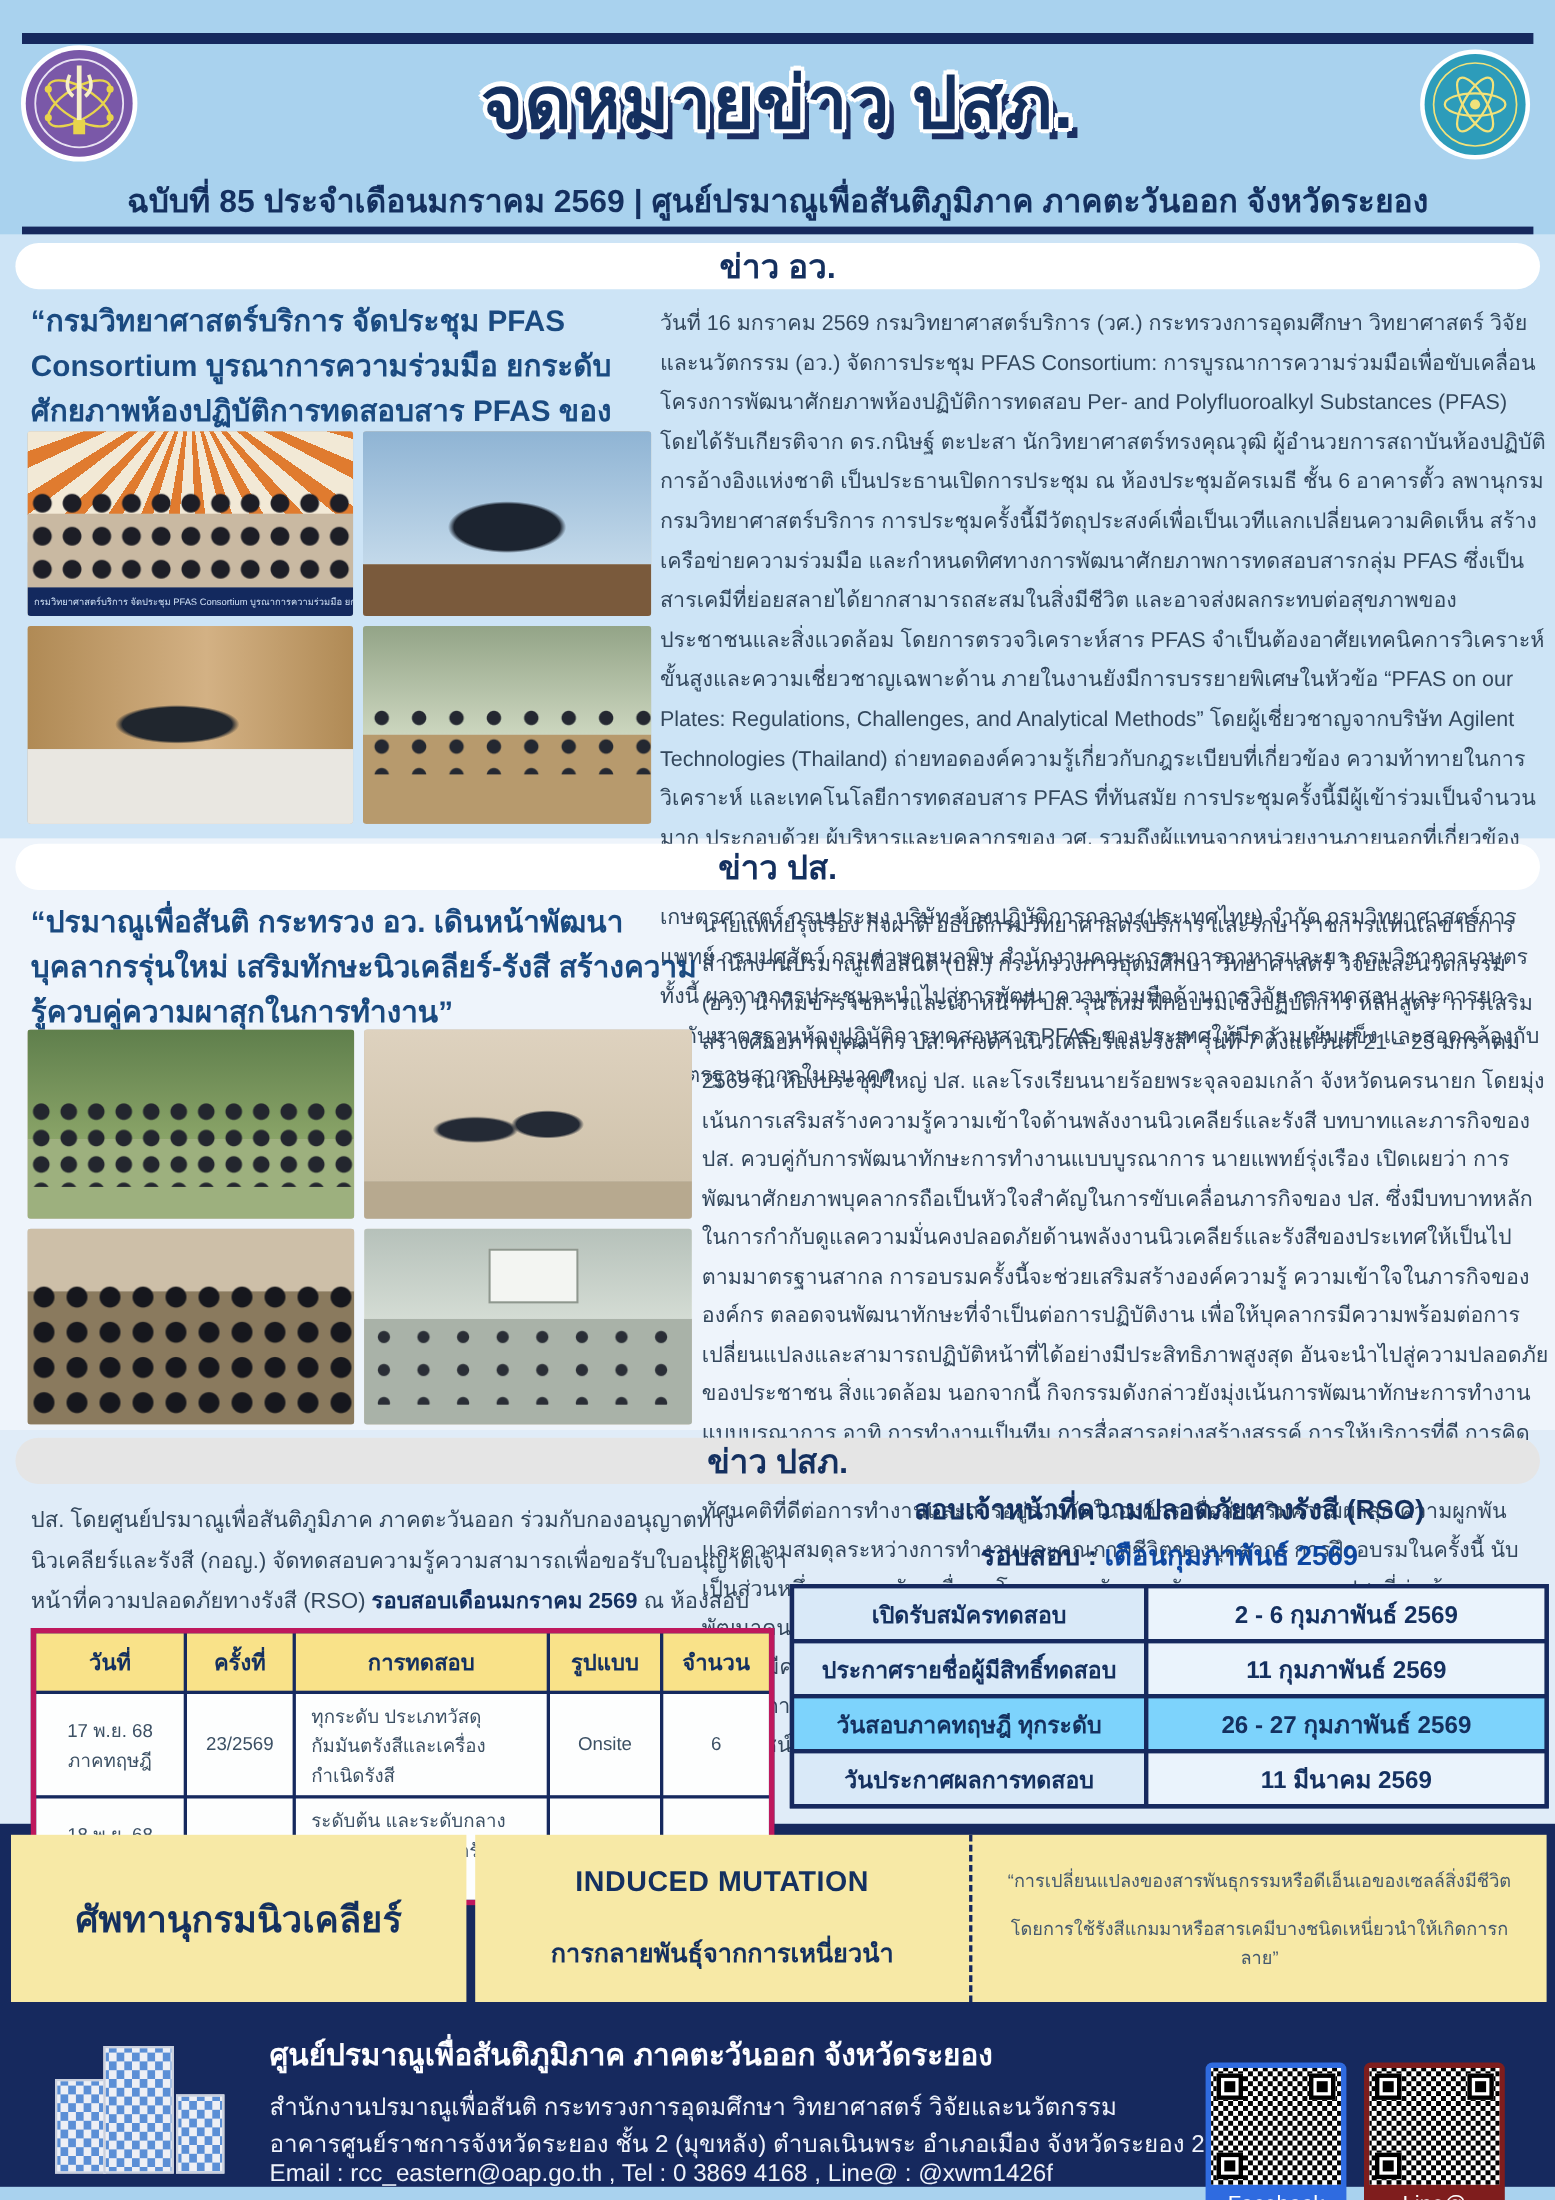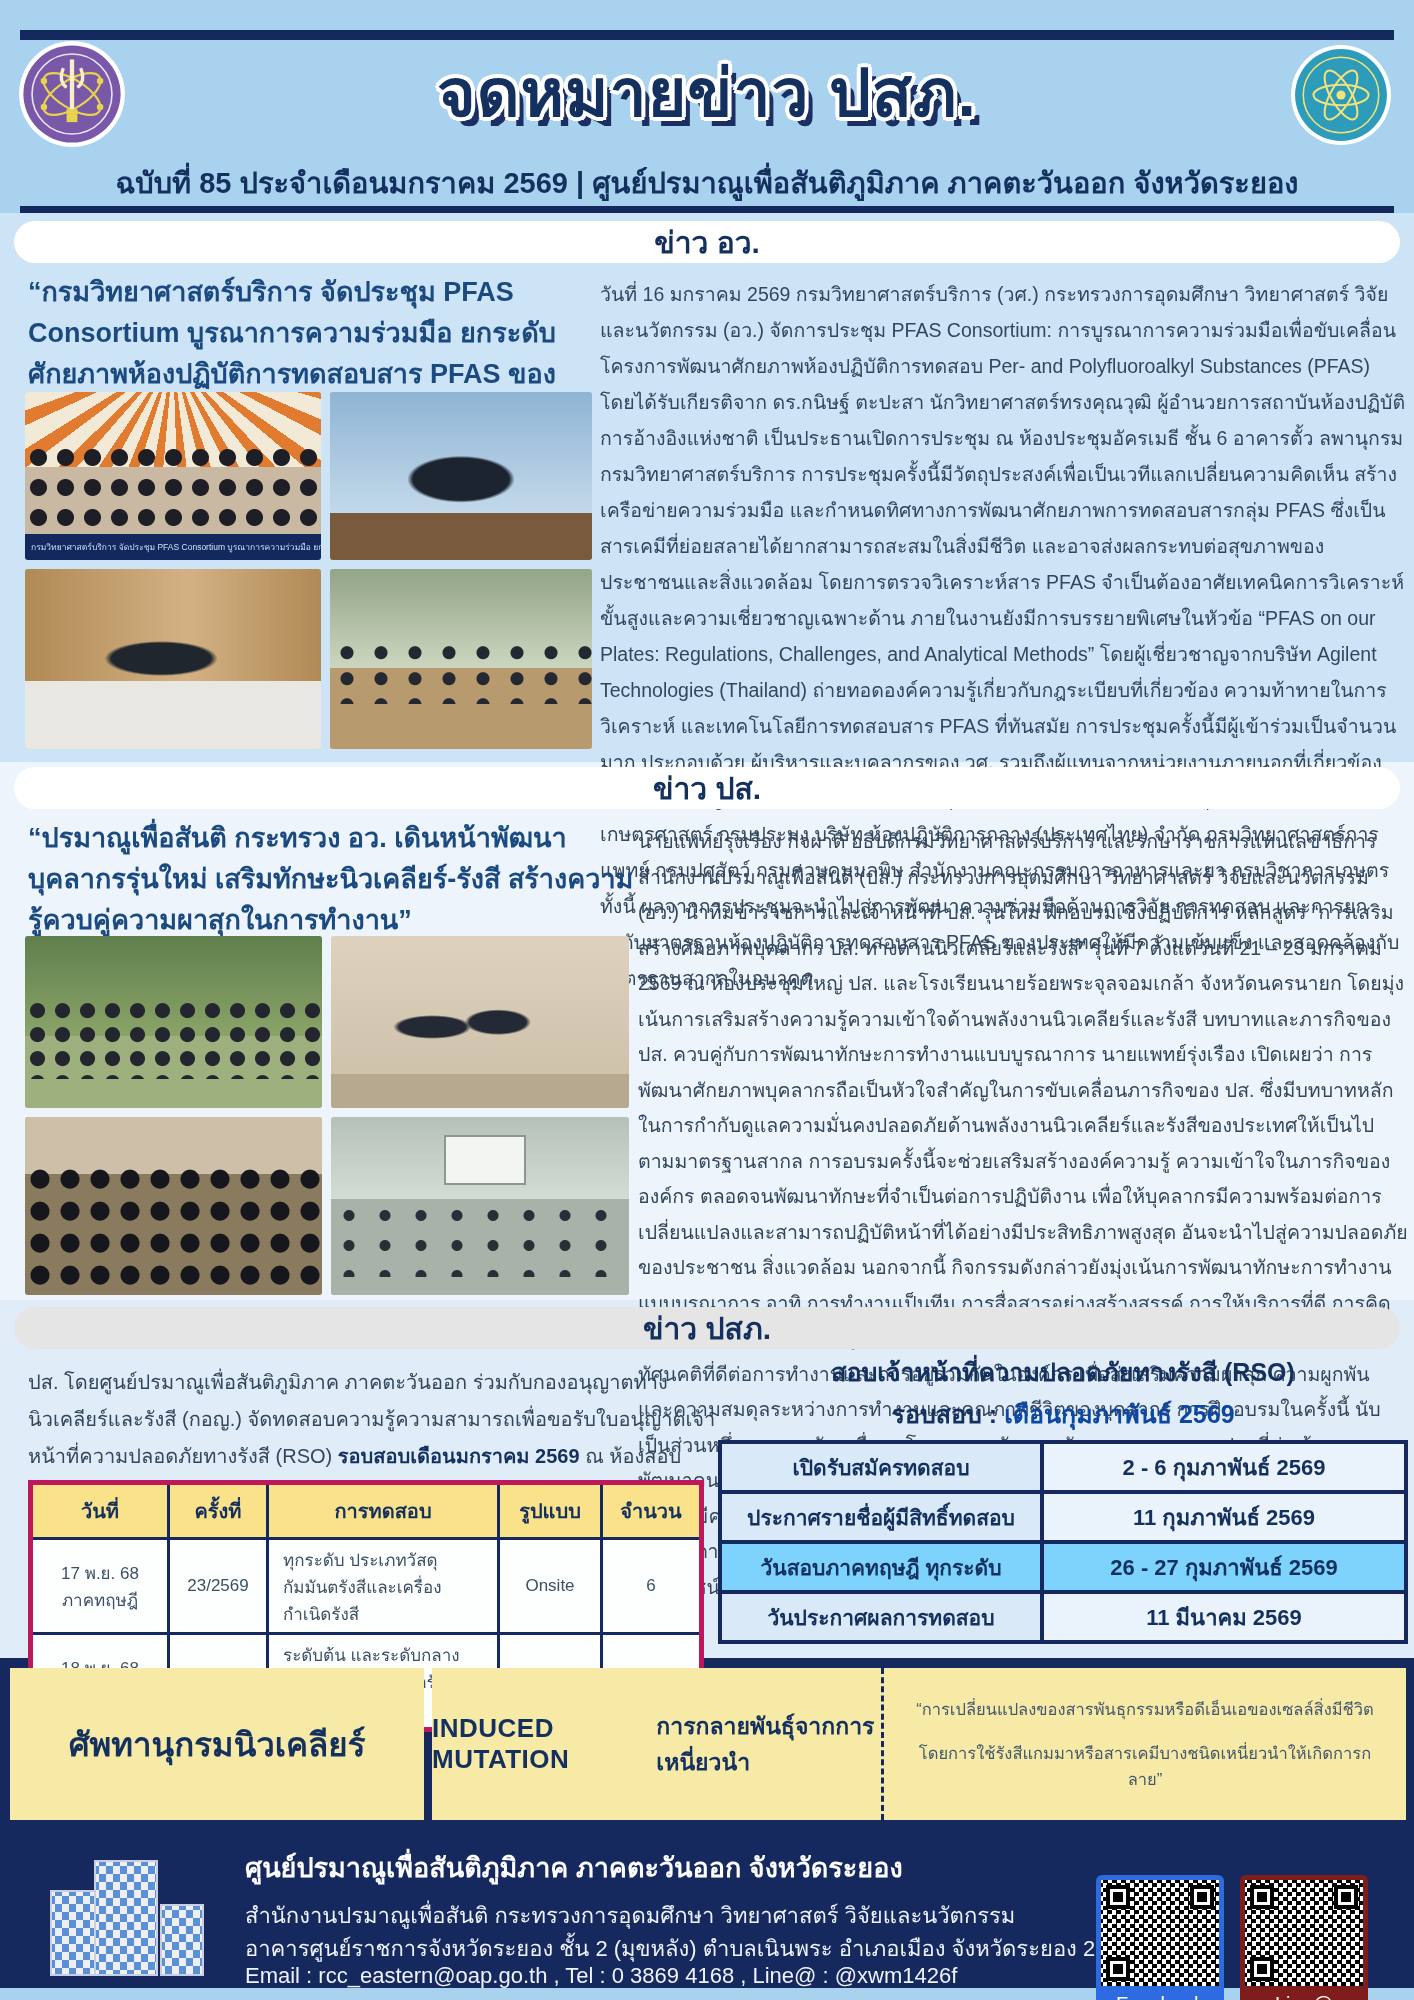--- a/index.html
+++ b/index.html
@@ -96,21 +96,21 @@
     font-size:21px;color:#14305f;text-align:center;}
   .rlabel{background:#d9e9f8;font-weight:600;}
   .rvalue{background:#eaf3fc;font-weight:bold;font-size:22px;}
   .rc.hl{background:#7dd3fc;}
   
   .gpanel{position:absolute;top:1668px;height:152px;background:#f7e9a6;}
   .gp1{left:10px;width:414px;display:flex;align-items:center;justify-content:center;
     font-size:33px;font-weight:bold;color:#14305f;}
   .gp2{left:432px;width:974px;display:flex;}
   .gmid{width:452px;box-sizing:border-box;border-right:3px dashed #16295e;display:flex;
-    flex-direction:row;justify-content:center;align-items:center;gap:32px;}
+    flex-direction:column;justify-content:center;align-items:center;gap:32px;}
   .g-en{font-size:26px;font-weight:bold;color:#14305f;letter-spacing:0.5px;}
   .g-th{font-size:23px;font-weight:bold;color:#14305f;}
   .gright{flex:1;display:flex;flex-direction:column;justify-content:center;align-items:center;
     gap:18px;padding:0 26px;}
   .g-quote{font-size:16.5px;color:#44596e;text-align:center;}
   
   .f-text{position:absolute;color:#eef2fb;}
   .f-title{left:245px;top:1846px;font-size:27px;font-weight:bold;color:#fdfdff;}
   .f-l1{left:245px;top:1898px;font-size:22px;}
   .f-l2{left:245px;top:1931px;font-size:22px;}

